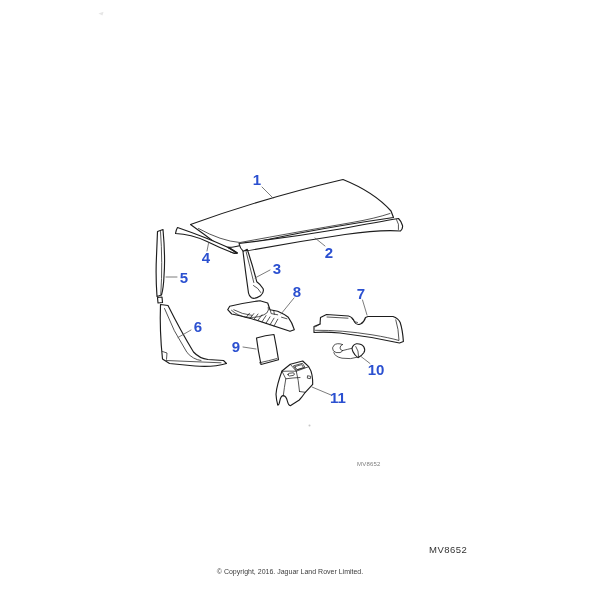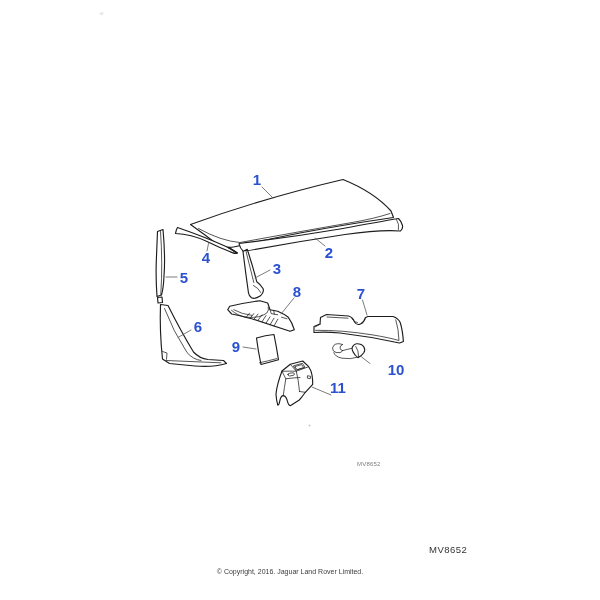--- a/index.html
+++ b/index.html
@@ -172,22 +172,22 @@
   <div>
     <span class="callout" style="left:257px;top:179px">1</span>
     <span class="callout" style="left:329px;top:252px">2</span>
     <span class="callout" style="left:277px;top:268px">3</span>
     <span class="callout" style="left:206px;top:257px">4</span>
     <span class="callout" style="left:184px;top:277px">5</span>
     <span class="callout" style="left:198px;top:326px">6</span>
     <span class="callout" style="left:361px;top:293px">7</span>
     <span class="callout" style="left:297px;top:291px">8</span>
     <span class="callout" style="left:236px;top:346px">9</span>
-    <span class="callout" style="left:396px;top:369px">10</span>
-    <span class="callout" style="left:338px;top:387px">11</span>
+    <span class="callout" style="left:376px;top:369px">10</span>
+    <span class="callout" style="left:338px;top:397px">11</span>
   </div>
 
   <div class="watermark-sm">MV8652</div>
 
   <div class="drawing-no">MV8652</div>
 
   <div class="copyright">© Copyright, 2016. Jaguar Land Rover Limited.</div>
 
 </div>
 

